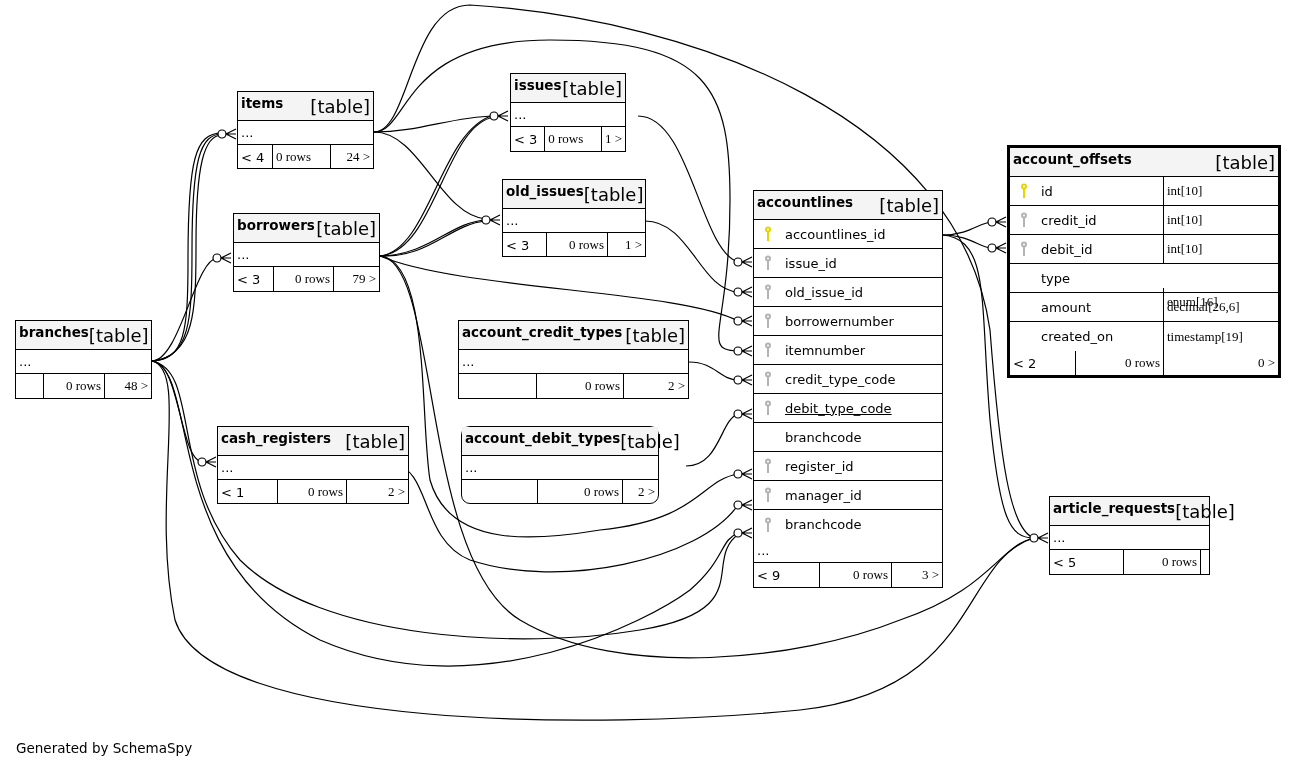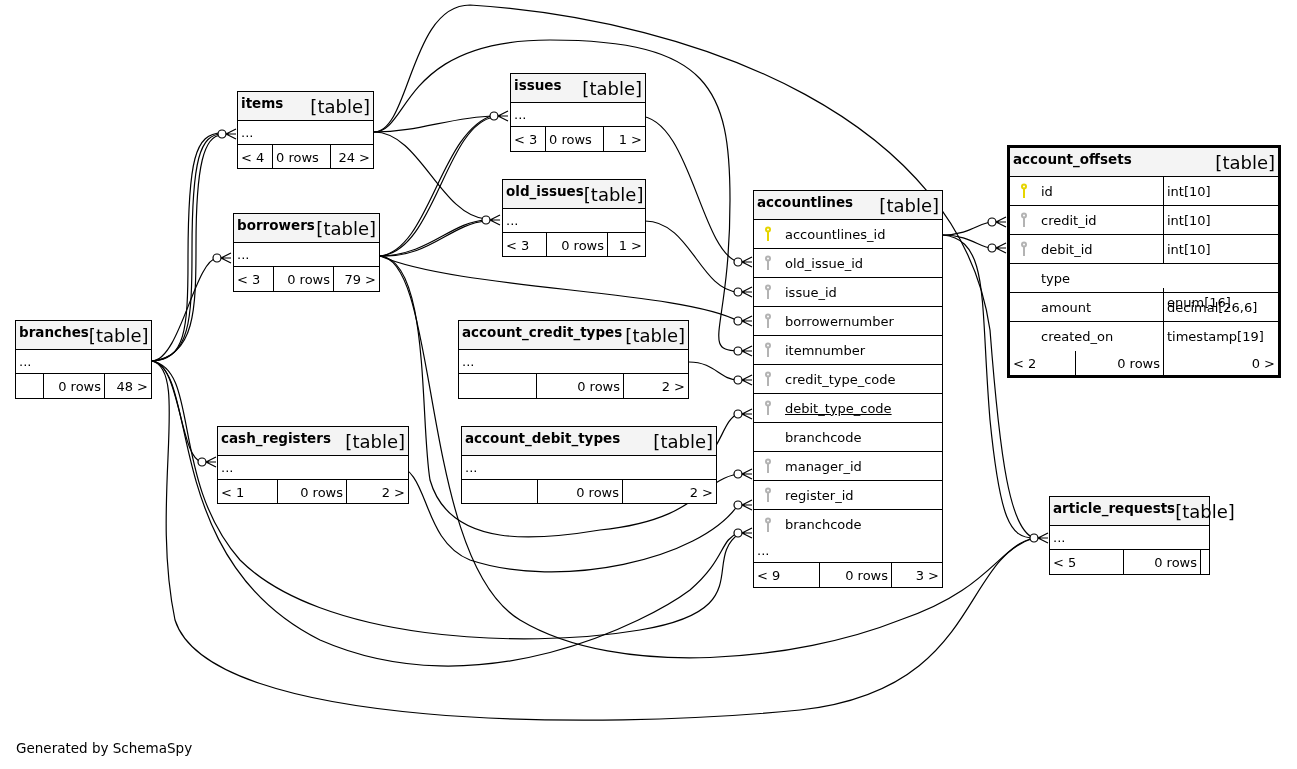--- a/index.html
+++ b/index.html
@@ -9,21 +9,21 @@
   .tbl { position:absolute; border:1px solid #000; background:#fff; box-sizing:border-box; }
   .tbl.bold { border:3px solid #000; }
   .hdr { display:flex; justify-content:space-between; align-items:center; background:#f4f4f4;
          border-bottom:1px solid #000; height:29px; padding:0 3px; box-sizing:border-box; white-space:nowrap; }
   .hdr .name { font-weight:bold; font-size:13.5px; margin-top:-6px; }
   .hdr .kind { font-size:18px; }
   .row { display:flex; border-bottom:1px solid #000; height:29px; box-sizing:border-box; align-items:center; }
   .row.short { height:24px; }
   .row:last-child { border-bottom:none; }
   .cell { height:100%; display:flex; align-items:center; box-sizing:border-box; padding:0 3px; white-space:nowrap; }
-  .cell + .cell { border-left:1px solid #000; }
+  .cell + .cell { border-left:1px solid #000;font-family:Liberation Serif, serif; }
   .r { justify-content:flex-end; }
   .keyic { width:14px; display:inline-flex; justify-content:center; margin-right:10px; margin-left:4px; }
   .colname { flex:1; }
   .footer { position:absolute; left:16px; top:740px; font-size:13.5px; }
 </style>
 </head>
 <body>
 
 <svg id="edges" xmlns="http://www.w3.org/2000/svg" fill="none" stroke="#000" stroke-width="1.2">
 
@@ -156,21 +156,21 @@
   <div class="row short">
       <div class="cell">...</div>
     </div>
   <div class="row short">
       <div class="cell" style="width:34px">&lt; 4</div>
       <div class="cell" style="width:58px">0 rows</div>
       <div class="cell r" style="flex:1">24 &gt;</div>
     </div>
 </div>
 
-<div class="tbl" style="left:510px;top:73px;width:136px;height:79px;">
+<div class="tbl" style="left:510px;top:73px;width:116px;height:79px;">
   <div class="hdr">
       <span class="name">issues</span>
       <span class="kind">[table]</span>
     </div>
   <div class="row short">
       <div class="cell">...</div>
     </div>
   <div class="row short">
       <div class="cell" style="width:34px">&lt; 3</div>
       <div class="cell" style="width:58px">0 rows</div>
@@ -231,21 +231,21 @@
   <div class="row short">
       <div class="cell">...</div>
     </div>
   <div class="row short">
       <div class="cell" style="width:77px"></div>
       <div class="cell r" style="width:87px">0 rows</div>
       <div class="cell r" style="flex:1">2 &gt;</div>
     </div>
 </div>
 
-<div class="tbl" style="left:461px;top:426px;width:256px;height:78px;">
+<div class="tbl" style="left:461px;top:426px;width:198px;height:78px;border-radius:9px;">
   <div class="hdr">
       <span class="name">account_debit_types</span>
       <span class="kind">[table]</span>
     </div>
   <div class="row short">
       <div class="cell">...</div>
     </div>
   <div class="row short">
       <div class="cell" style="width:75px"></div>
       <div class="cell r" style="width:85px">0 rows</div>
@@ -303,33 +303,33 @@
       </div>
       <div class="row">
         <div class="cell" style="flex: 1 1 0%;">
           <span class="keyic">
             <svg width="8" height="16" viewBox="0 0 8 16">
               <circle cx="4" cy="3.5" r="3" fill="#b3b3b3"></circle>
               <circle cx="4" cy="3.5" r="1" fill="#fff"></circle>
               <rect x="3" y="6" width="2" height="9" fill="#b3b3b3"></rect>
             </svg>
           </span>
+          <span class="colname">issue_id</span>
+        </div>
+      </div>
+      <div class="row">
+        <div class="cell" style="flex: 1 1 0%;">
+          <span class="keyic">
+            <svg width="8" height="16" viewBox="0 0 8 16">
+              <circle cx="4" cy="3.5" r="3" fill="#b3b3b3"></circle>
+              <circle cx="4" cy="3.5" r="1" fill="#fff"></circle>
+              <rect x="3" y="6" width="2" height="9" fill="#b3b3b3"></rect>
+            </svg>
+          </span>
           <span class="colname">old_issue_id</span>
-        </div>
-      </div>
-      <div class="row">
-        <div class="cell" style="flex: 1 1 0%;">
-          <span class="keyic">
-            <svg width="8" height="16" viewBox="0 0 8 16">
-              <circle cx="4" cy="3.5" r="3" fill="#b3b3b3"></circle>
-              <circle cx="4" cy="3.5" r="1" fill="#fff"></circle>
-              <rect x="3" y="6" width="2" height="9" fill="#b3b3b3"></rect>
-            </svg>
-          </span>
-          <span class="colname">issue_id</span>
         </div>
       </div>
       <div class="row">
         <div class="cell" style="flex: 1 1 0%;">
           <span class="keyic">
             <svg width="8" height="16" viewBox="0 0 8 16">
               <circle cx="4" cy="3.5" r="3" fill="#b3b3b3"></circle>
               <circle cx="4" cy="3.5" r="1" fill="#fff"></circle>
               <rect x="3" y="6" width="2" height="9" fill="#b3b3b3"></rect>
             </svg>
@@ -381,33 +381,33 @@
       </div>
       <div class="row">
         <div class="cell" style="flex: 1 1 0%;">
           <span class="keyic">
             <svg width="8" height="16" viewBox="0 0 8 16">
               <circle cx="4" cy="3.5" r="3" fill="#b3b3b3"></circle>
               <circle cx="4" cy="3.5" r="1" fill="#fff"></circle>
               <rect x="3" y="6" width="2" height="9" fill="#b3b3b3"></rect>
             </svg>
           </span>
+          <span class="colname">register_id</span>
+        </div>
+      </div>
+      <div class="row">
+        <div class="cell" style="flex: 1 1 0%;">
+          <span class="keyic">
+            <svg width="8" height="16" viewBox="0 0 8 16">
+              <circle cx="4" cy="3.5" r="3" fill="#b3b3b3"></circle>
+              <circle cx="4" cy="3.5" r="1" fill="#fff"></circle>
+              <rect x="3" y="6" width="2" height="9" fill="#b3b3b3"></rect>
+            </svg>
+          </span>
           <span class="colname">manager_id</span>
-        </div>
-      </div>
-      <div class="row">
-        <div class="cell" style="flex: 1 1 0%;">
-          <span class="keyic">
-            <svg width="8" height="16" viewBox="0 0 8 16">
-              <circle cx="4" cy="3.5" r="3" fill="#b3b3b3"></circle>
-              <circle cx="4" cy="3.5" r="1" fill="#fff"></circle>
-              <rect x="3" y="6" width="2" height="9" fill="#b3b3b3"></rect>
-            </svg>
-          </span>
-          <span class="colname">register_id</span>
         </div>
       </div>
       <div class="row">
         <div class="cell" style="flex: 1 1 0%;">
           <span class="keyic">
             <svg width="8" height="16" viewBox="0 0 8 16">
               <circle cx="4" cy="3.5" r="3" fill="#b3b3b3"></circle>
               <circle cx="4" cy="3.5" r="1" fill="#fff"></circle>
               <rect x="3" y="6" width="2" height="9" fill="#b3b3b3"></rect>
             </svg>

